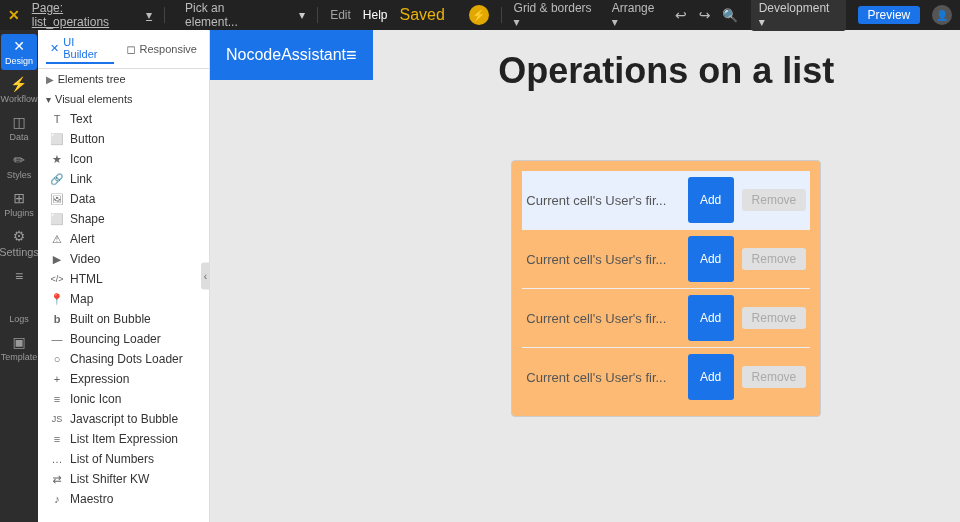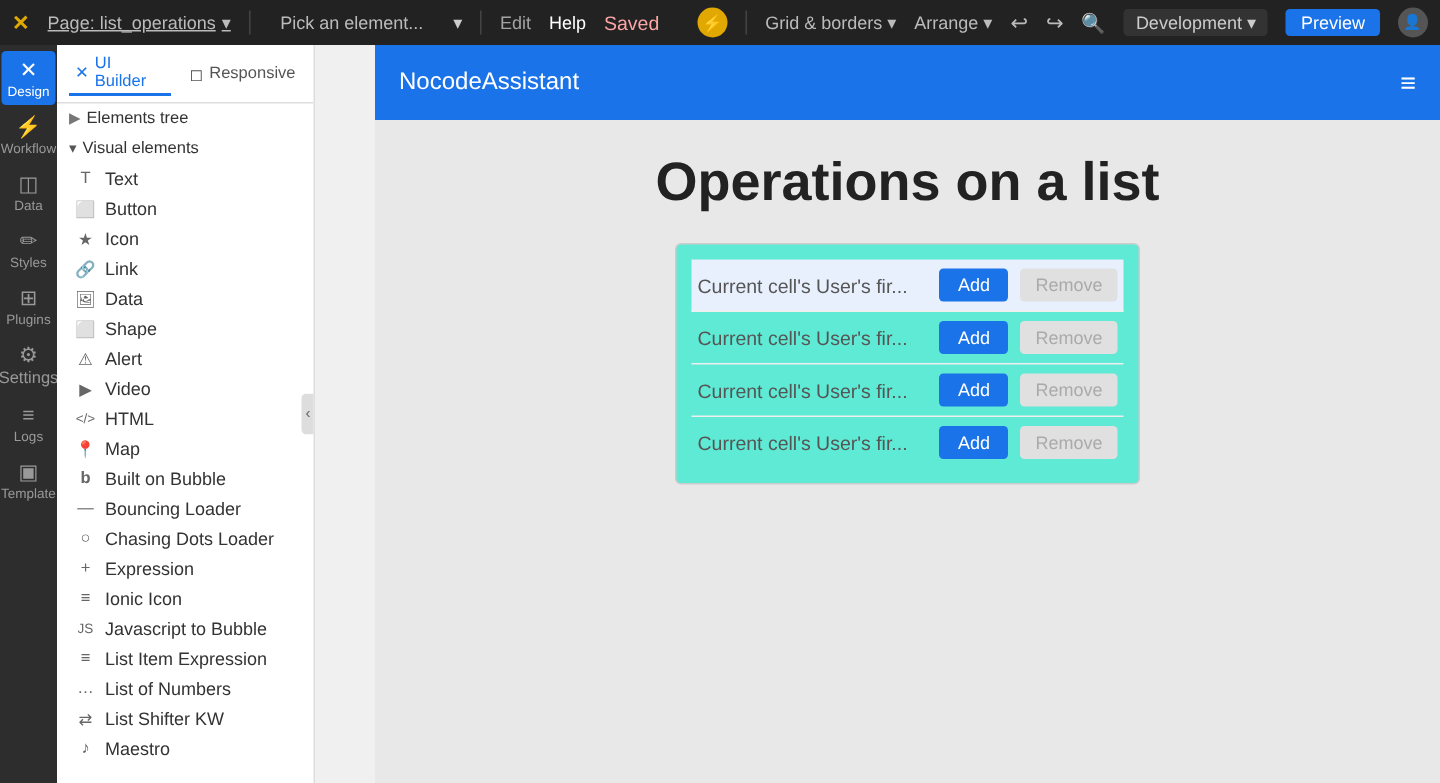--- a/index.html
+++ b/index.html
@@ -10,21 +10,21 @@
       display: flex; align-items: center; height: 30px;
       background: #222; color: #ccc; font-size: 12px;
       padding: 0 8px; gap: 12px; position: relative; z-index: 100;
     }
     .topbar-logo { color: #e0a800; font-size: 14px; font-weight: bold; display: flex; align-items: center; gap: 4px; }
     .topbar-page { display: flex; align-items: center; gap: 4px; color: #bbb; font-size: 12px; text-decoration: underline; }
     .topbar-pick { color: #bbb; font-size: 12px; padding: 0 8px; }
     .topbar-divider { width: 1px; height: 16px; background: #444; }
     .topbar-edit { color: #a3a3a3; font-size: 12px; }
     .topbar-help { color: #ffffff; font-size: 12px; }
-    .topbar-saved { color: #fca5a5; font-size: 13px; }
+    .topbar-saved { color: #eab308; font-size: 16px; }
     .topbar-spacer { flex: 1; }
     .topbar-bolt { background: #e0a800; color: #000; border-radius: 50%; width: 20px; height: 20px; display: flex; align-items: center; justify-content: center; font-size: 11px; font-weight: bold; }
     .topbar-grid { color: #bbb; font-size: 12px; }
     .topbar-arrange { color: #bbb; font-size: 12px; }
     .topbar-undo { color: #bbb; font-size: 14px; }
     .topbar-redo { color: #bbb; font-size: 14px; }
     .topbar-search-icon { color: #bbb; font-size: 13px; }
     .topbar-dev { background: #333; color: #ccc; border-radius: 3px; padding: 2px 8px; font-size: 12px; }
     .topbar-preview { background: #1a73e8; color: #fff; border-radius: 3px; padding: 2px 10px; font-size: 12px; }
     .topbar-avatar { background: #555; border-radius: 50%; width: 20px; height: 20px; display: flex; align-items: center; justify-content: center; color: #ccc; font-size: 10px; }
@@ -79,56 +79,56 @@
     .elements-list { overflow-y: auto; flex: 1; }
     .element-item {
       display: flex; align-items: center; gap: 6px; padding: 3px 12px;
       font-size: 12px; color: #333; cursor: pointer;
     }
     .element-item-icon { width: 14px; font-size: 11px; color: #666; text-align: center; }
     .element-item-label { font-size: 12px; color: #333; }
 
     
     .canvas-area {
-      flex: 1; background: #e8e8e8; display: flex; flex-direction: column; overflow: hidden; position: relative; margin-left: 40px;
+      flex: 1; background: #e8e8e8; display: flex; overflow: hidden; position: relative;
     }
 
     
     .app-bar {
       background: #1a73e8; color: #fff; display: flex; align-items: center;
       justify-content: space-between; padding: 0 16px; height: 50px; flex-shrink: 0;
     }
     .app-bar-title { font-size: 16px; font-weight: 500; }
     .app-bar-menu { font-size: 18px; cursor: pointer; }
 
     
     .canvas-content {
       flex: 1; display: flex; flex-direction: column; align-items: center;
-      overflow-y: auto; padding: 20px;
+      overflow-y: auto; padding: 20px; gap: 48px;
     }
     .page-title {
       font-size: 36px; font-weight: bold; color: #222; margin-bottom: 20px; text-align: center;
     }
 
     
     .list-container {
-      background: #5eead4; border: 1px solid #ccc; border-radius: 4px;
+      background: #fdba74; border: 1px solid #ccc; border-radius: 4px;
       padding: 10px; width: 310px;
     }
     .list-row {
       display: flex; align-items: center; padding: 6px 4px;
       border-bottom: 1px solid #eee; gap: 8px;
     }
     .list-row:last-child { border-bottom: none; }
     .list-row-text {
       flex: 1; font-size: 13px; color: #555; overflow: hidden; white-space: nowrap; text-overflow: ellipsis;
     }
     .btn-add {
       background: #1a73e8; color: #fff; border: none; border-radius: 3px;
-      padding: 4px 12px; font-size: 12px; cursor: pointer; min-width: 46px;
+      padding: 16px 12px; font-size: 12px; cursor: pointer; min-width: 46px;
     }
     .btn-remove {
       background: #e0e0e0; color: #aaa; border: none; border-radius: 3px;
       padding: 4px 10px; font-size: 12px; cursor: pointer; min-width: 52px;
     }
 
     
     .collapse-arrow { 
       position: absolute; right: -1px; top: 50%; transform: translateY(-50%);
       background: #ddd; border-radius: 3px 0 0 3px; padding: 8px 3px; cursor: pointer;
@@ -186,21 +186,21 @@
     <div class="icon-sidebar-item">
       <span class="icon-sidebar-icon">⊞</span>
       <span style="font-size:9px;">Plugins</span>
     </div>
     <div class="icon-sidebar-item">
       <span class="icon-sidebar-icon">⚙</span>
       <span style="font-size:11px;">Settings</span>
     </div>
     <div class="icon-sidebar-item">
       <span class="icon-sidebar-icon">≡</span>
-      <span style="font-size:9px;">Logs</span>
+      <span style="font-size:9px;margin-top:28px;">Logs</span>
     </div>
     <div class="icon-sidebar-item">
       <span class="icon-sidebar-icon">▣</span>
       <span style="font-size:9px;">Template</span>
     </div>
   </div>
 
   <div class="left-panel" style="position:relative;">
     <div class="left-panel-tabs">
       <div class="tab-btn active">

